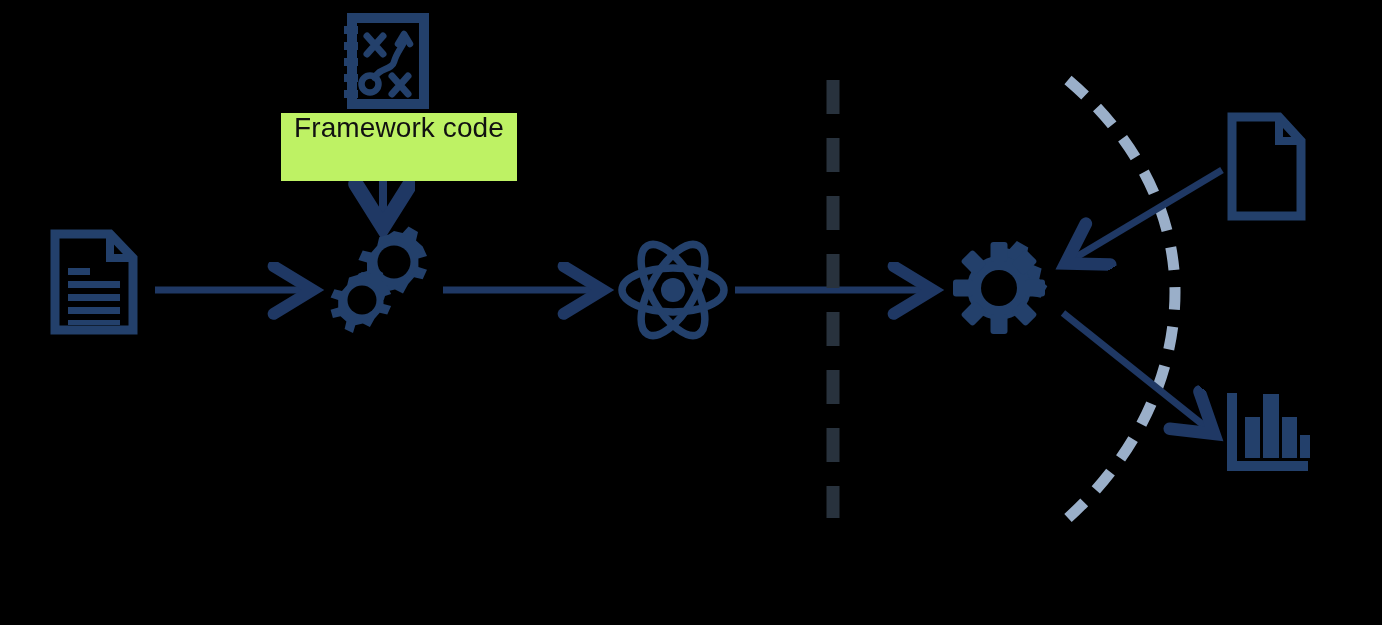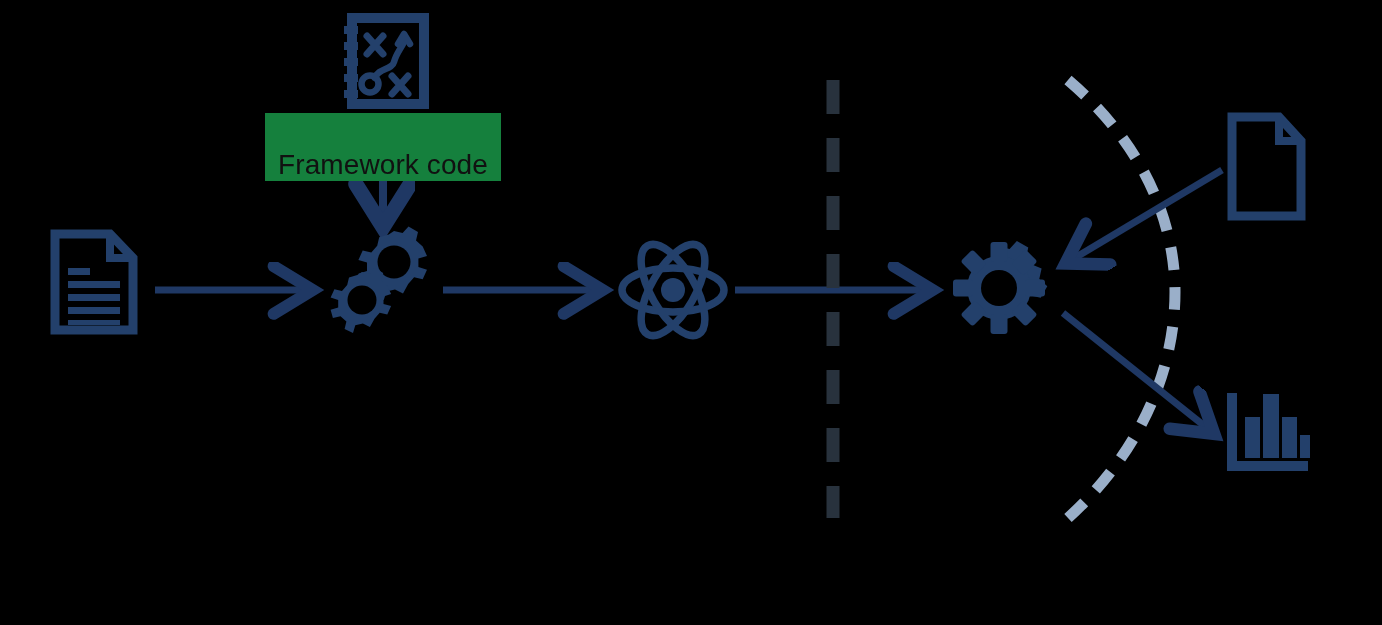--- a/index.html
+++ b/index.html
@@ -21,25 +21,26 @@
   #diagram-svg {
     position: absolute;
     left: 0;
     top: 0;
     width: 1382px;
     height: 625px;
     display: block;
   }
   .label-box {
     position: absolute;
-    background: #15803d;
+    background: #bef264;
     display: flex;
-    align-items: flex-end;
+    align-items: flex-start;
     justify-content: center;
     box-sizing: border-box;
+    margin-left: 16px;
   }
   .label-box .label-text {
     color: #111111;
     font-family: "Liberation Sans", sans-serif;
     font-size: 28px;
     line-height: 1.1;
     white-space: nowrap;
     letter-spacing: 0.1px;
   }
 </style>

